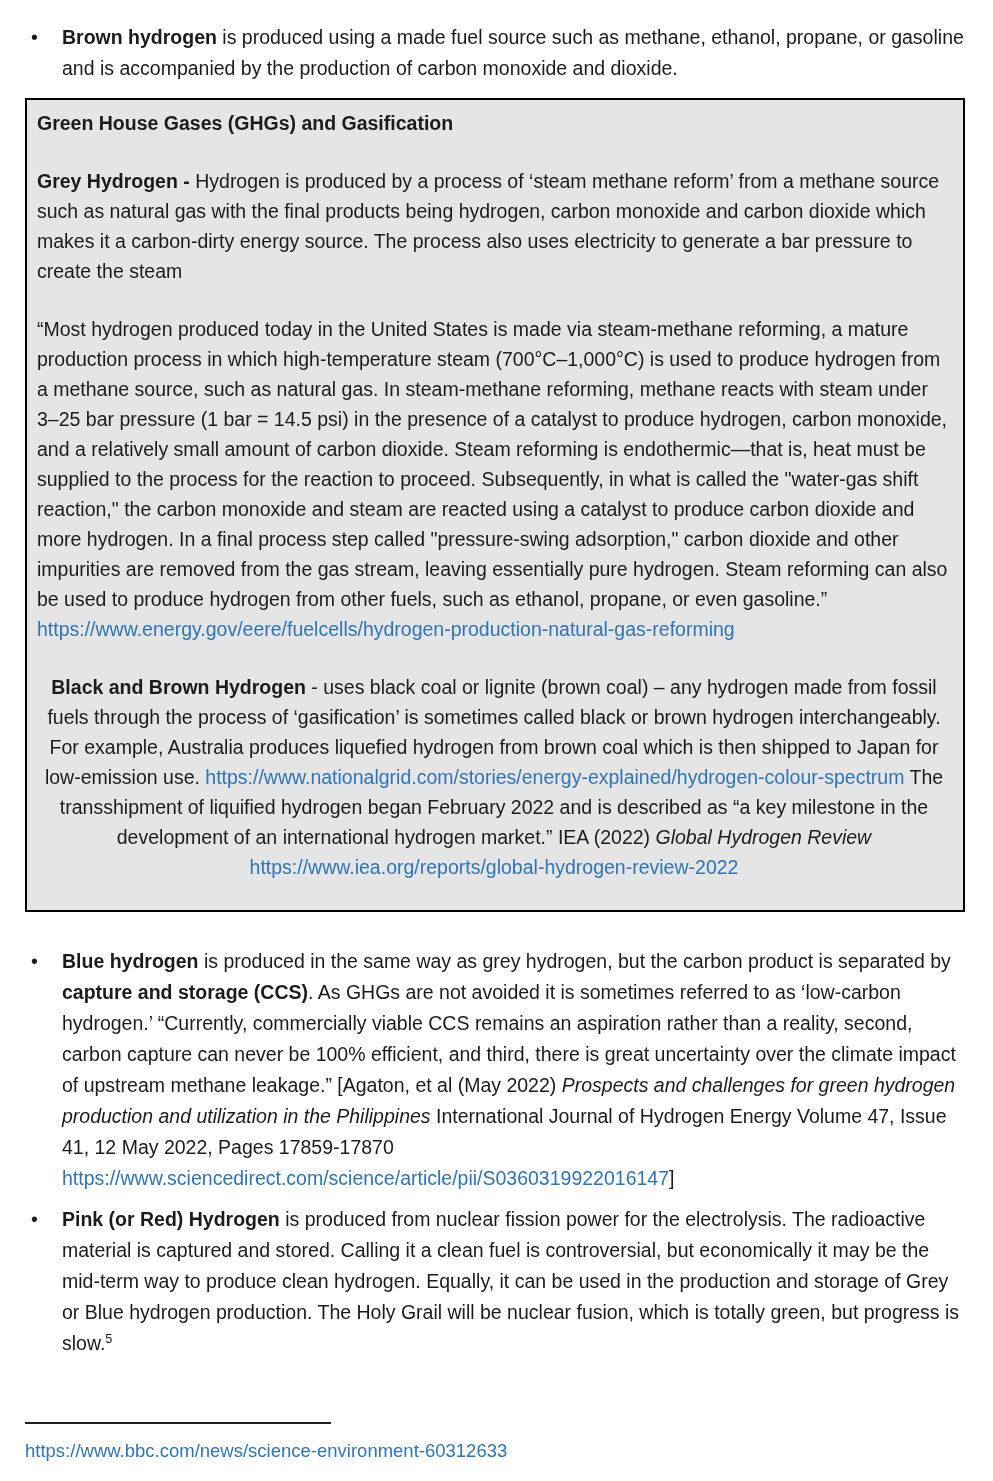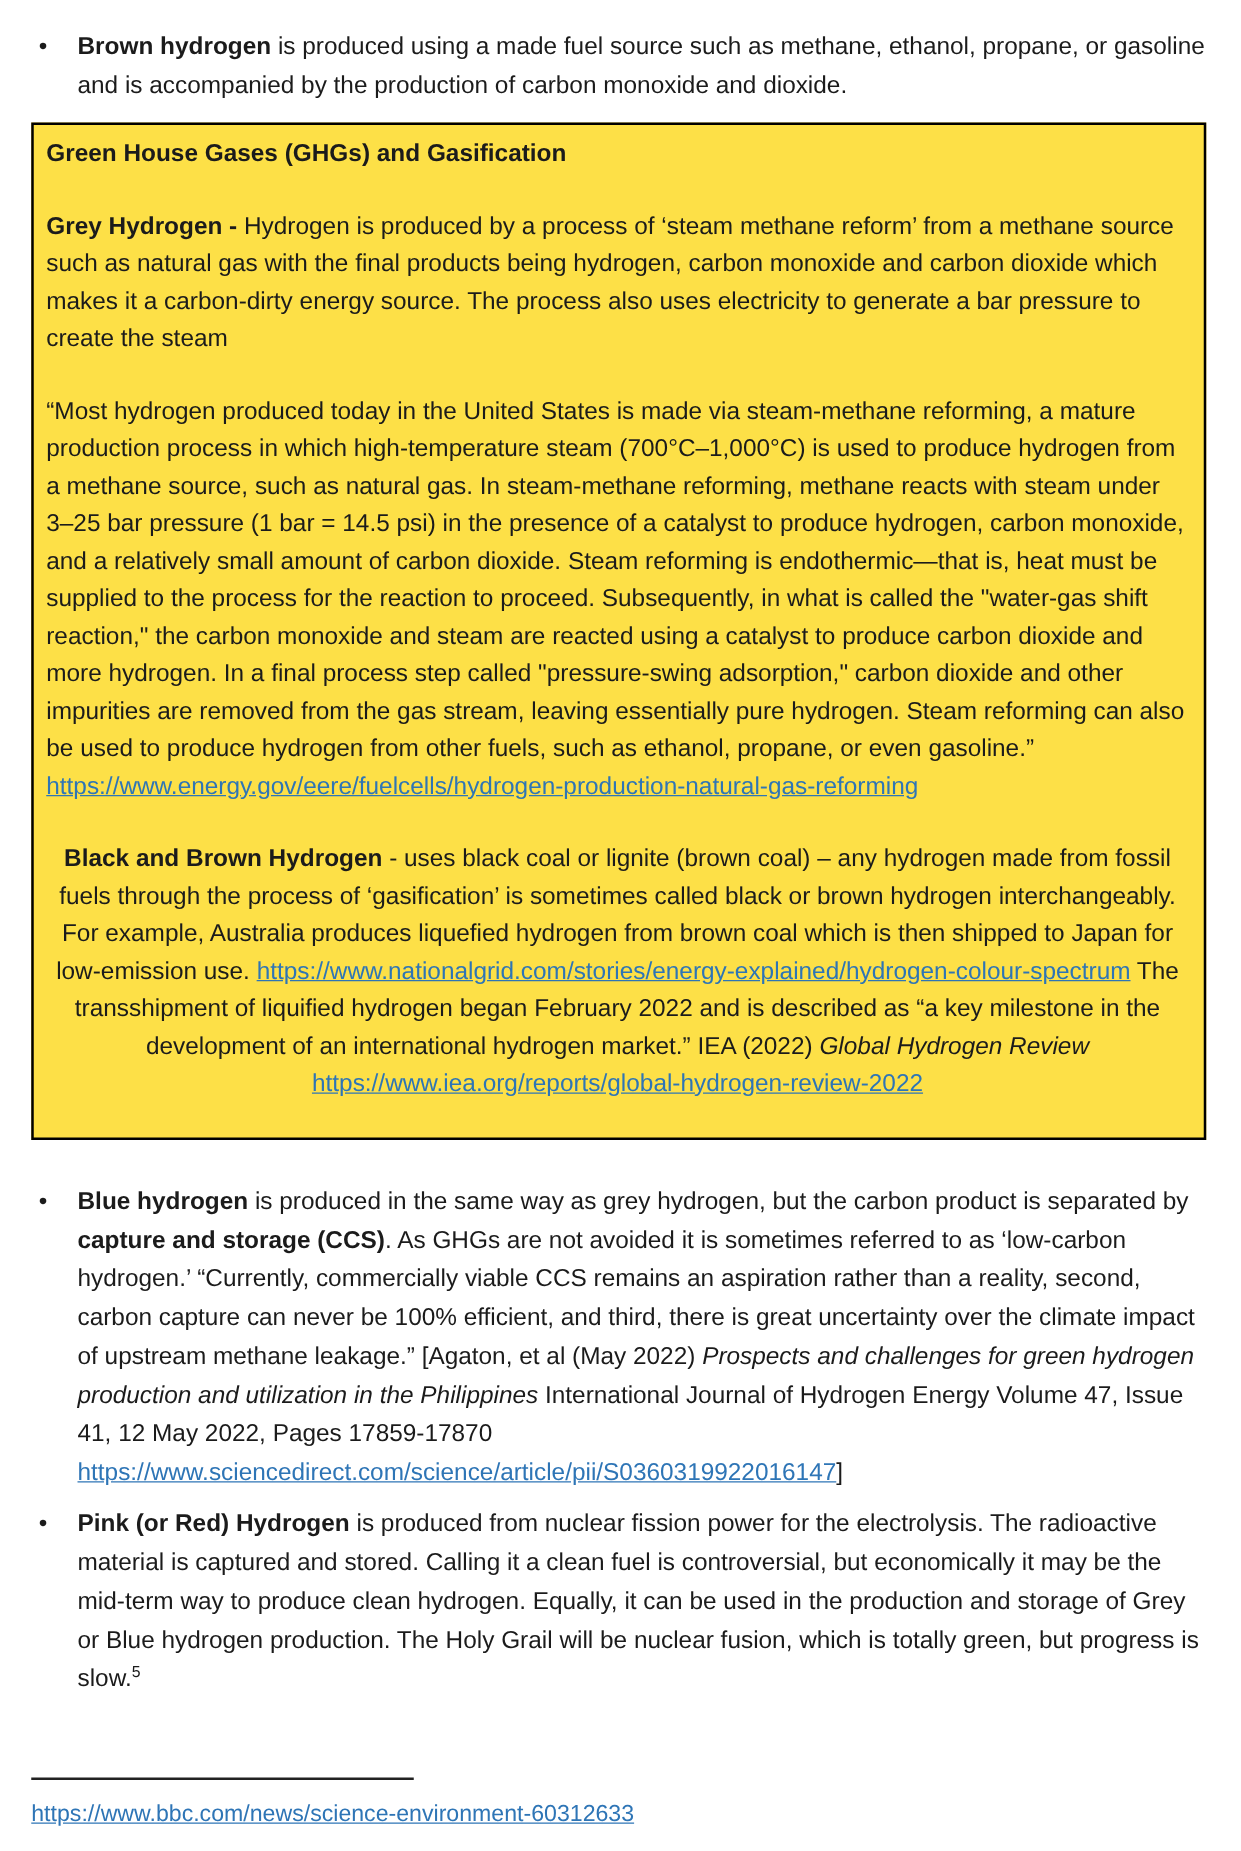--- a/index.html
+++ b/index.html
@@ -28,28 +28,27 @@
     flex: none;
     width: 37px;
     padding-left: 6px;
     box-sizing: border-box;
   }
   .bullet-item .btext { flex: 1; margin: 0; }
   b { font-weight: bold; }
   i { font-style: italic; }
   a.link {
     color: #2E75B6;
-    text-decoration: underline;
     cursor: pointer;
     word-break: normal;
   }
   .ghg-box {
     box-sizing: border-box;
     border: 2px solid #000000;
-    background: #fde047;
+    background: #e5e5e5;
     margin: 4px 1px 34px 0;
     padding: 8px 12px 28px 10px;
     font-size: 19.5px;
     line-height: 30px;
   }
   .ghg-box p { margin: 0 0 28px 0; }
   .ghg-box p:last-child { margin-bottom: 0; text-align: center; }
   .box-title { font-weight: bold; }
   .footnote {
     margin-top: auto;

